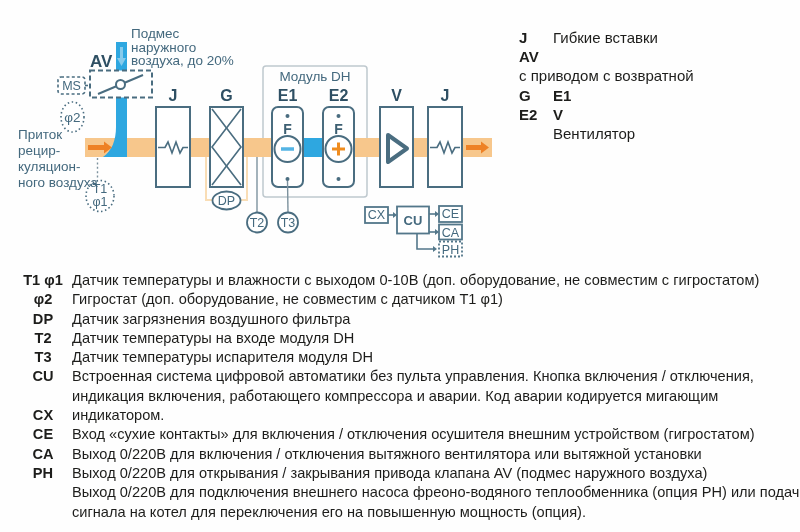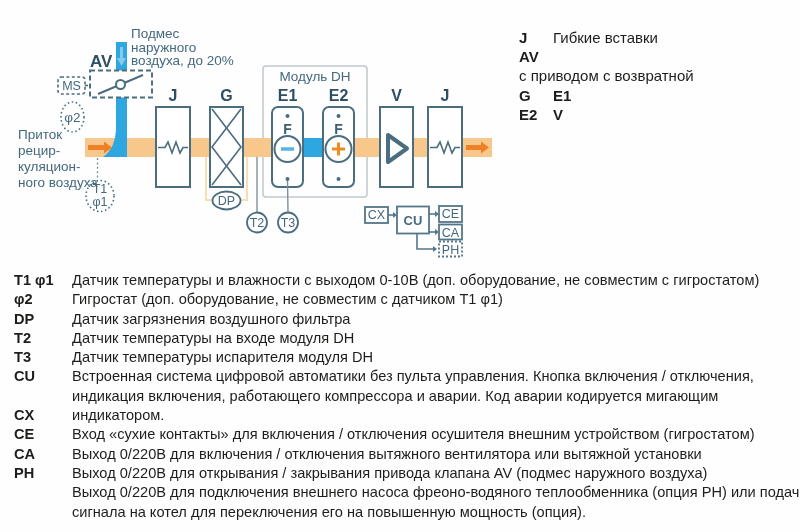--- a/index.html
+++ b/index.html
@@ -20,21 +20,21 @@
   .wire{stroke:#53778a;stroke-width:1.6;fill:none;}
   .whead{fill:#53778a;stroke:none;}
   .sens-line{stroke:#7d929e;stroke-width:1.4;}
   .dotted{stroke-dasharray:1.5 2.6;}
 
   .legend{position:absolute;left:519px;top:28px;display:grid;
           grid-template-columns:34px auto;font-size:15px;line-height:19.2px;color:#1d1d1b;white-space:nowrap;}
   .legend .k{font-weight:700;}
   .notes{position:absolute;left:14px;top:271px;display:grid;
          grid-template-columns:58px auto;font-size:14.6px;line-height:19.3px;color:#1d1d1b;white-space:nowrap;}
-  .notes .k{font-weight:700;}
+  .notes .k{font-weight:700;text-align:center;}
 </style>
 </head>
 <body>
 
 <div class="canvas">
 
   <svg class="schematic" width="520" height="265" viewBox="0 0 520 265">
 
     <g>
       <rect class="module-box" x="263" y="66" width="104" height="131" rx="3"></rect>
@@ -186,20 +186,21 @@
       <span>Гибкие вставки</span>
     <span class="k">AV</span>
     <span class="k"></span>
       <span>с приводом с возвратной</span>
     <span class="k"></span>
     <span class="k">G</span>
     <span class="k">E1</span>
     <span class="k">E2</span>
     <span class="k">V</span>
     <span class="k"></span>
+      <span>Вентилятор</span>
   </div>
 
   <div class="notes">
     <span class="k">T1 φ1</span>
       <span>Датчик температуры и влажности с выходом 0-10В (доп. оборудование, не совместим с гигростатом)</span>
     <span class="k">φ2</span>
       <span>Гигростат (доп. оборудование, не совместим с датчиком T1 φ1)</span>
     <span class="k">DP</span>
       <span>Датчик загрязнения воздушного фильтра</span>
     <span class="k">T2</span>

